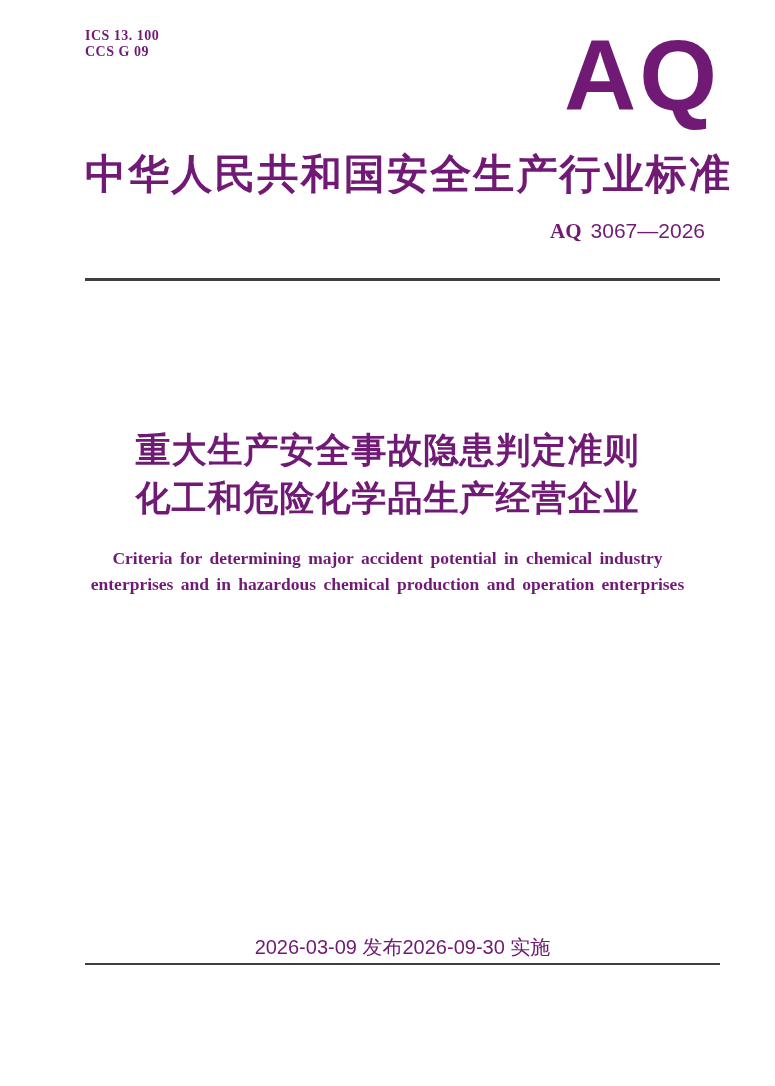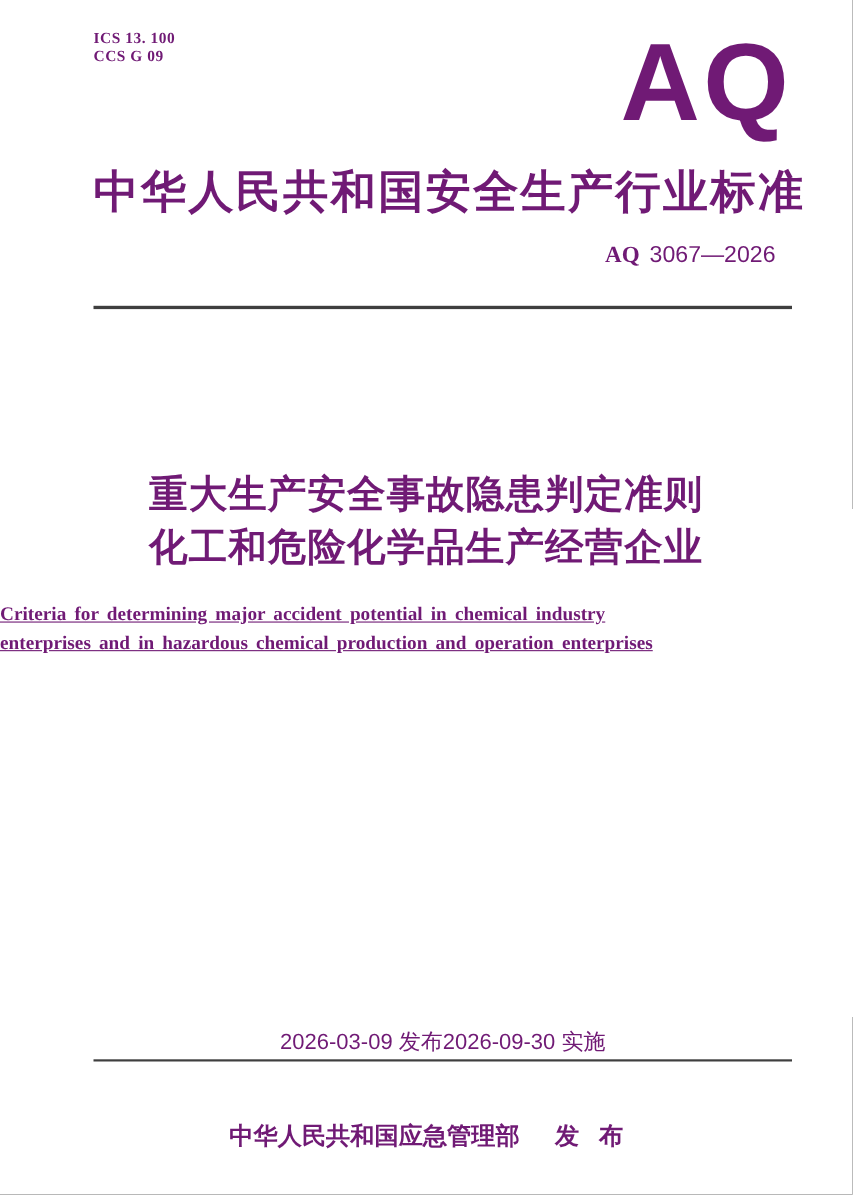--- a/index.html
+++ b/index.html
@@ -77,26 +77,26 @@
     font-size: 35px;
     line-height: 48px;
     font-weight: bold;
     letter-spacing: 1px;
   }
   .en-title {
     position: absolute;
     top: 545px;
     left: 0;
     width: 775px;
+    text-align: center;
     font-family: "Liberation Serif", serif;
     font-weight: bold;
     font-size: 17.5px;
     line-height: 26px;
     word-spacing: 3px;
-    text-decoration: underline;
   }
   .dates-row {
     position: absolute;
     top: 934px;
     left: 85px;
     right: 55px;
     display: flex;
     justify-content: center;
     font-size: 20px;
     font-weight: normal;
@@ -153,17 +153,14 @@
     <div>enterprises and in hazardous chemical production and operation enterprises</div>
   </div>
 
   <div class="dates-row">
     <span>2026-03-09 发布</span>
     <span>2026-09-30 实施</span>
   </div>
 
   <div class="rule-bottom"></div>
 
-  <div class="publisher-row">
-    <span>中华人民共和国应急管理部</span><span class="publish-label">发 布</span>
-  </div>
 
 </div>
 
 </body></html>

